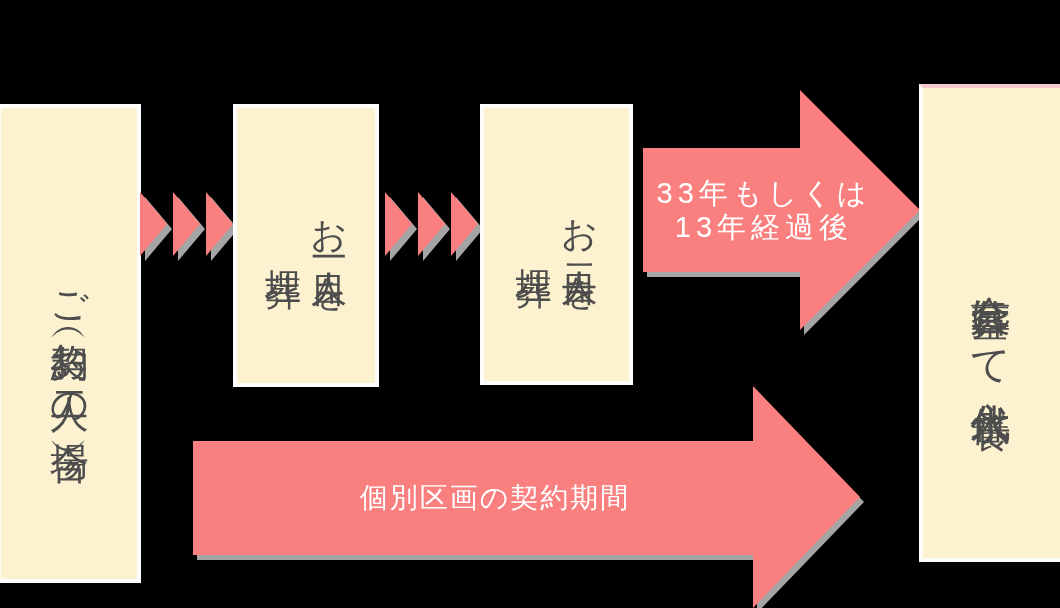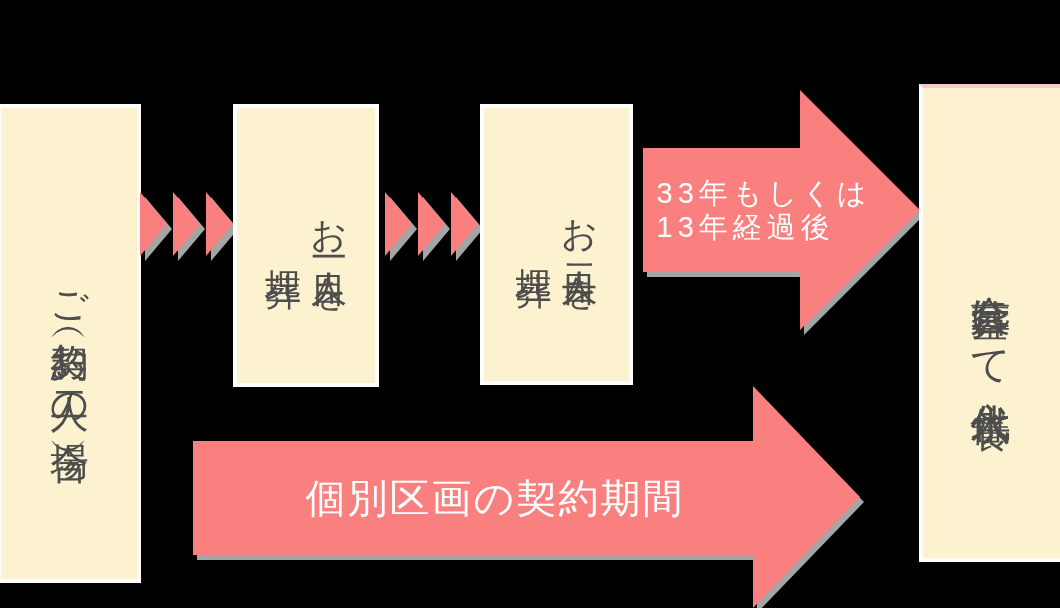--- a/index.html
+++ b/index.html
@@ -56,31 +56,31 @@
   .big-arrow svg { display: block; filter: drop-shadow(4px 5px 0 #a5a5a5); }
   .big-arrow polygon { fill: #f9807f; }
   .arrow-elapsed { left: 643px; top: 90px; width: 277px; height: 240px; }
   .arrow-period  { left: 193px; top: 386px; width: 667px; height: 222px; }
 
   .arrow-label {
     position: absolute;
     display: flex;
     align-items: center;
     justify-content: center;
-    text-align: left;
+    text-align: center;
     color: #ffffff;
     white-space: pre-line;
   }
   .label-elapsed {
     left: 648px; top: 150px; width: 232px; height: 120px;
     font-size: 29px; line-height: 34px; letter-spacing: 5px;
   }
   .label-period {
     left: 200px; top: 441px; width: 590px; height: 114px;
-    font-size: 40px; letter-spacing: 2px;
+    font-size: 28px; letter-spacing: 2px;
   }
 </style>
 </head>
 <body>
 
 <div class="stage">
 
   <div class="box box-contract">
     <span class="vtext">ご契約（お二人の場合）</span>
   </div>

